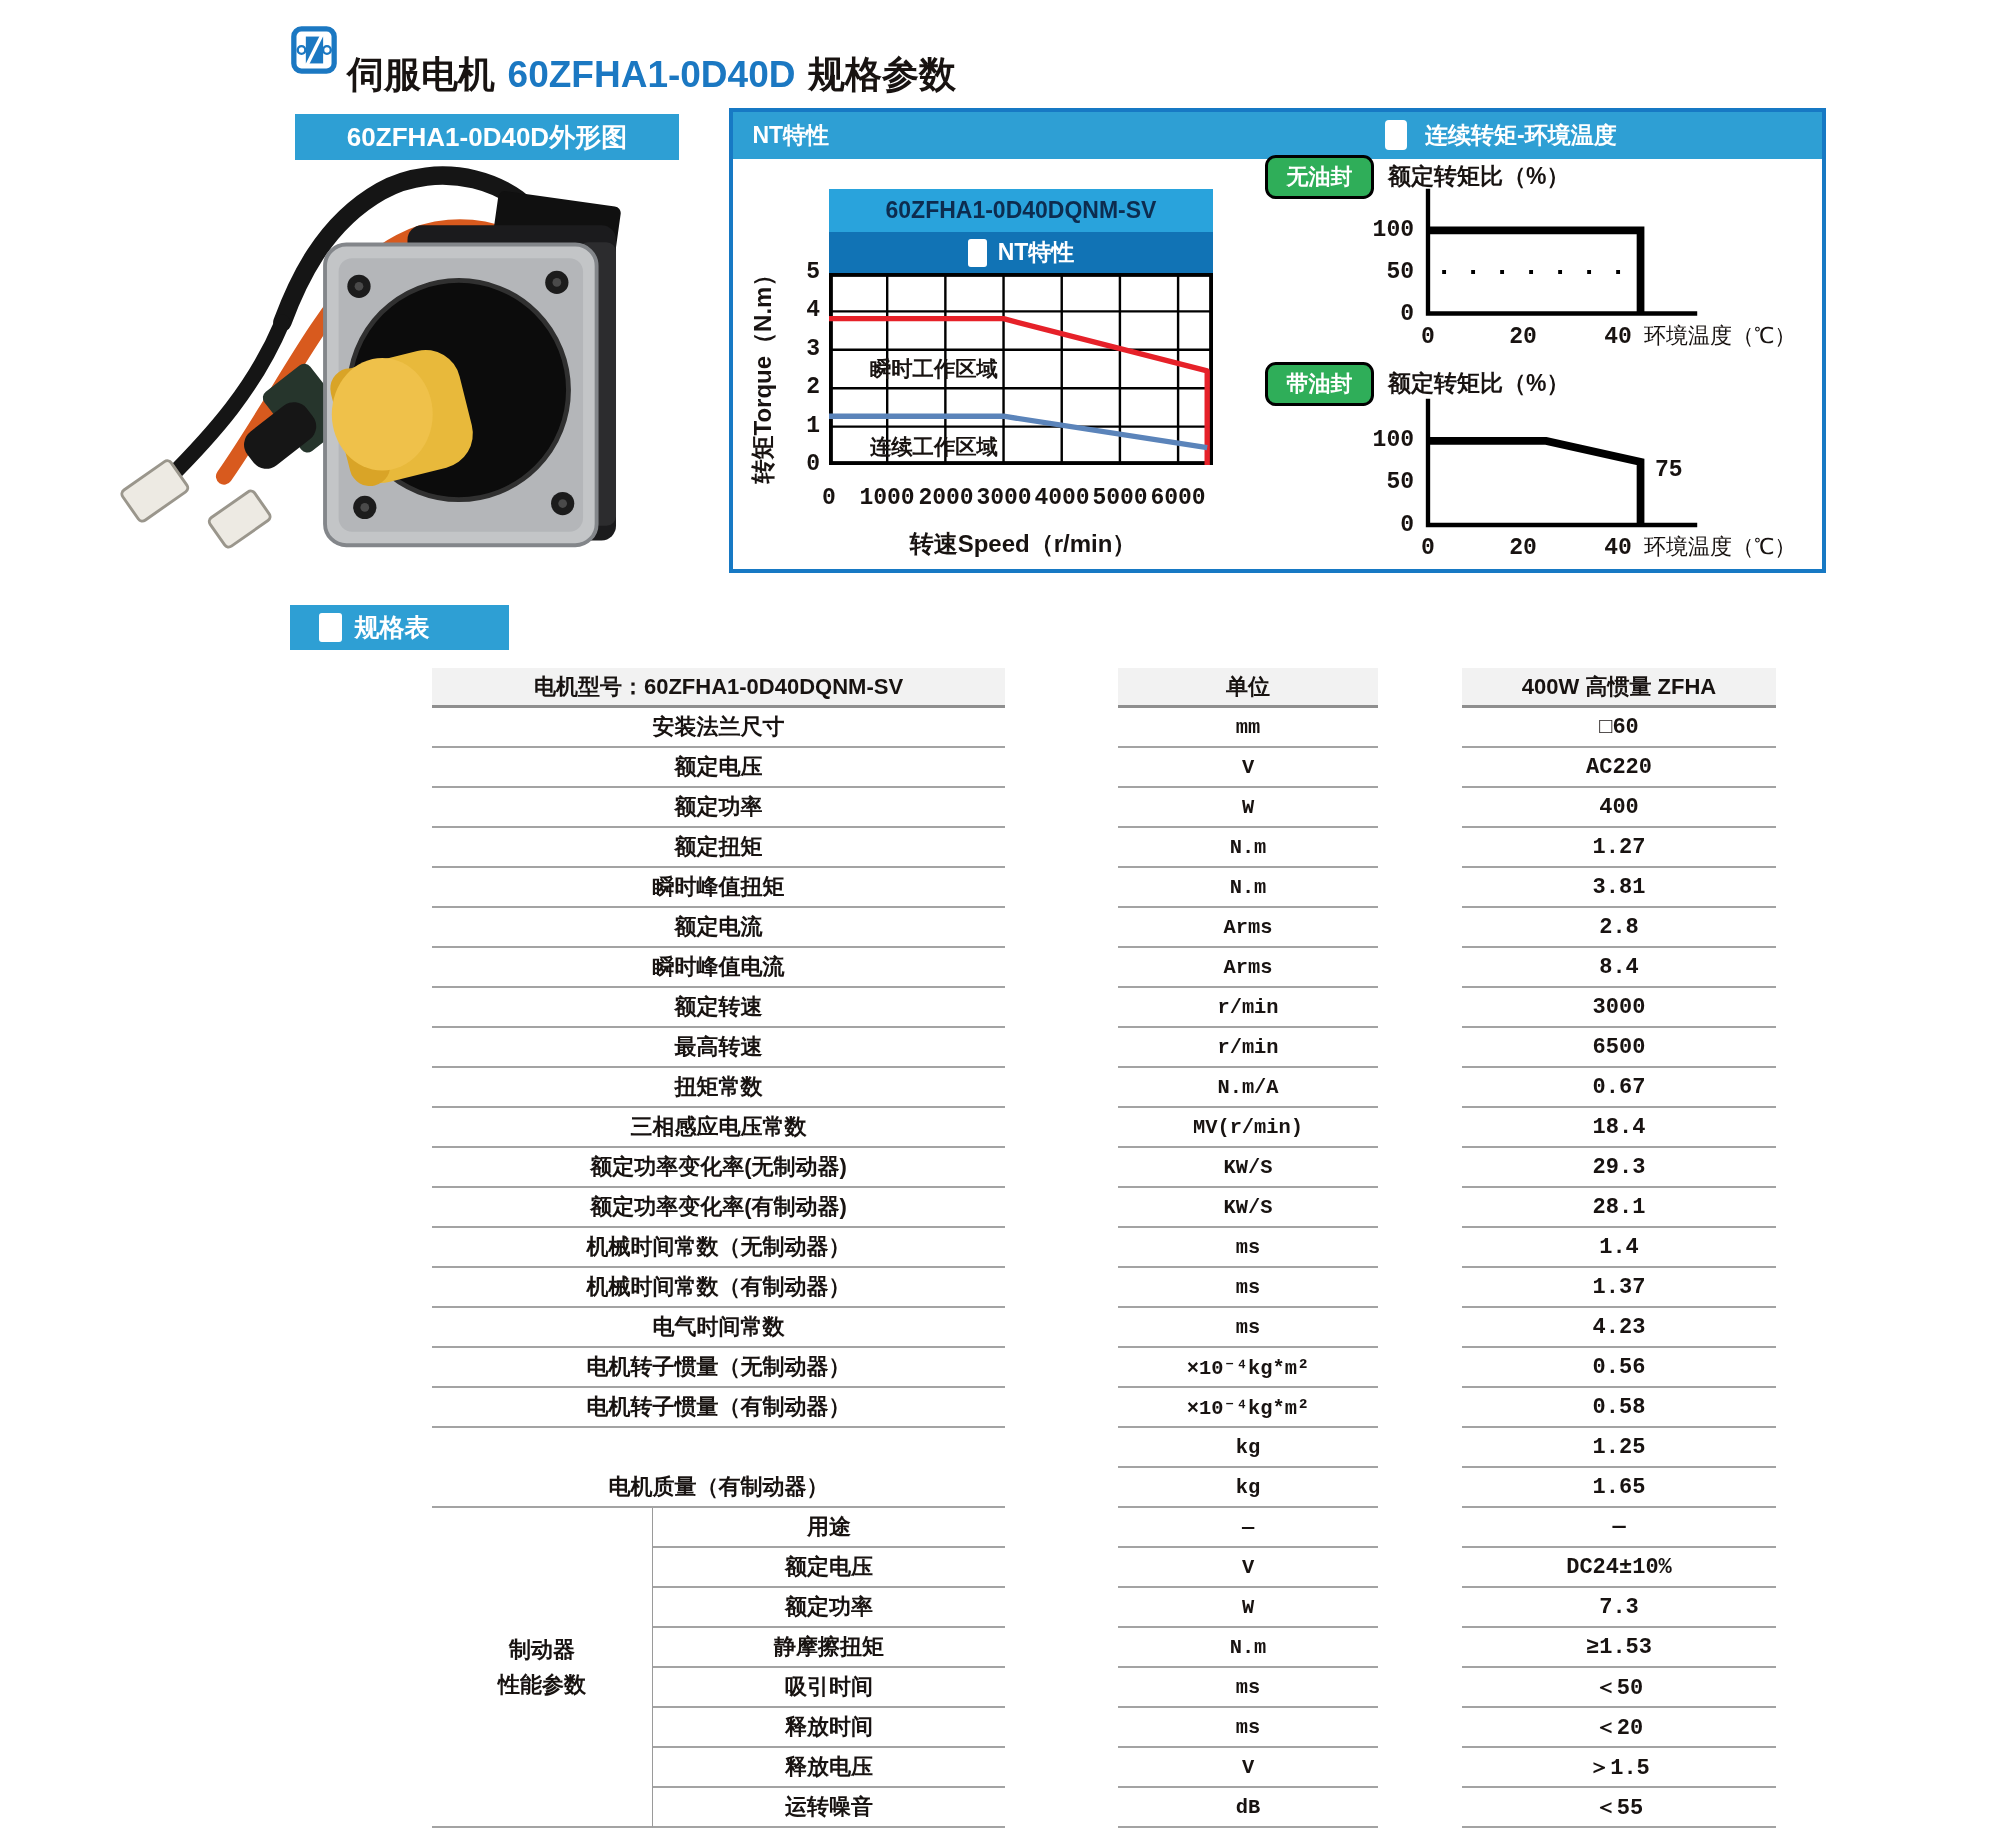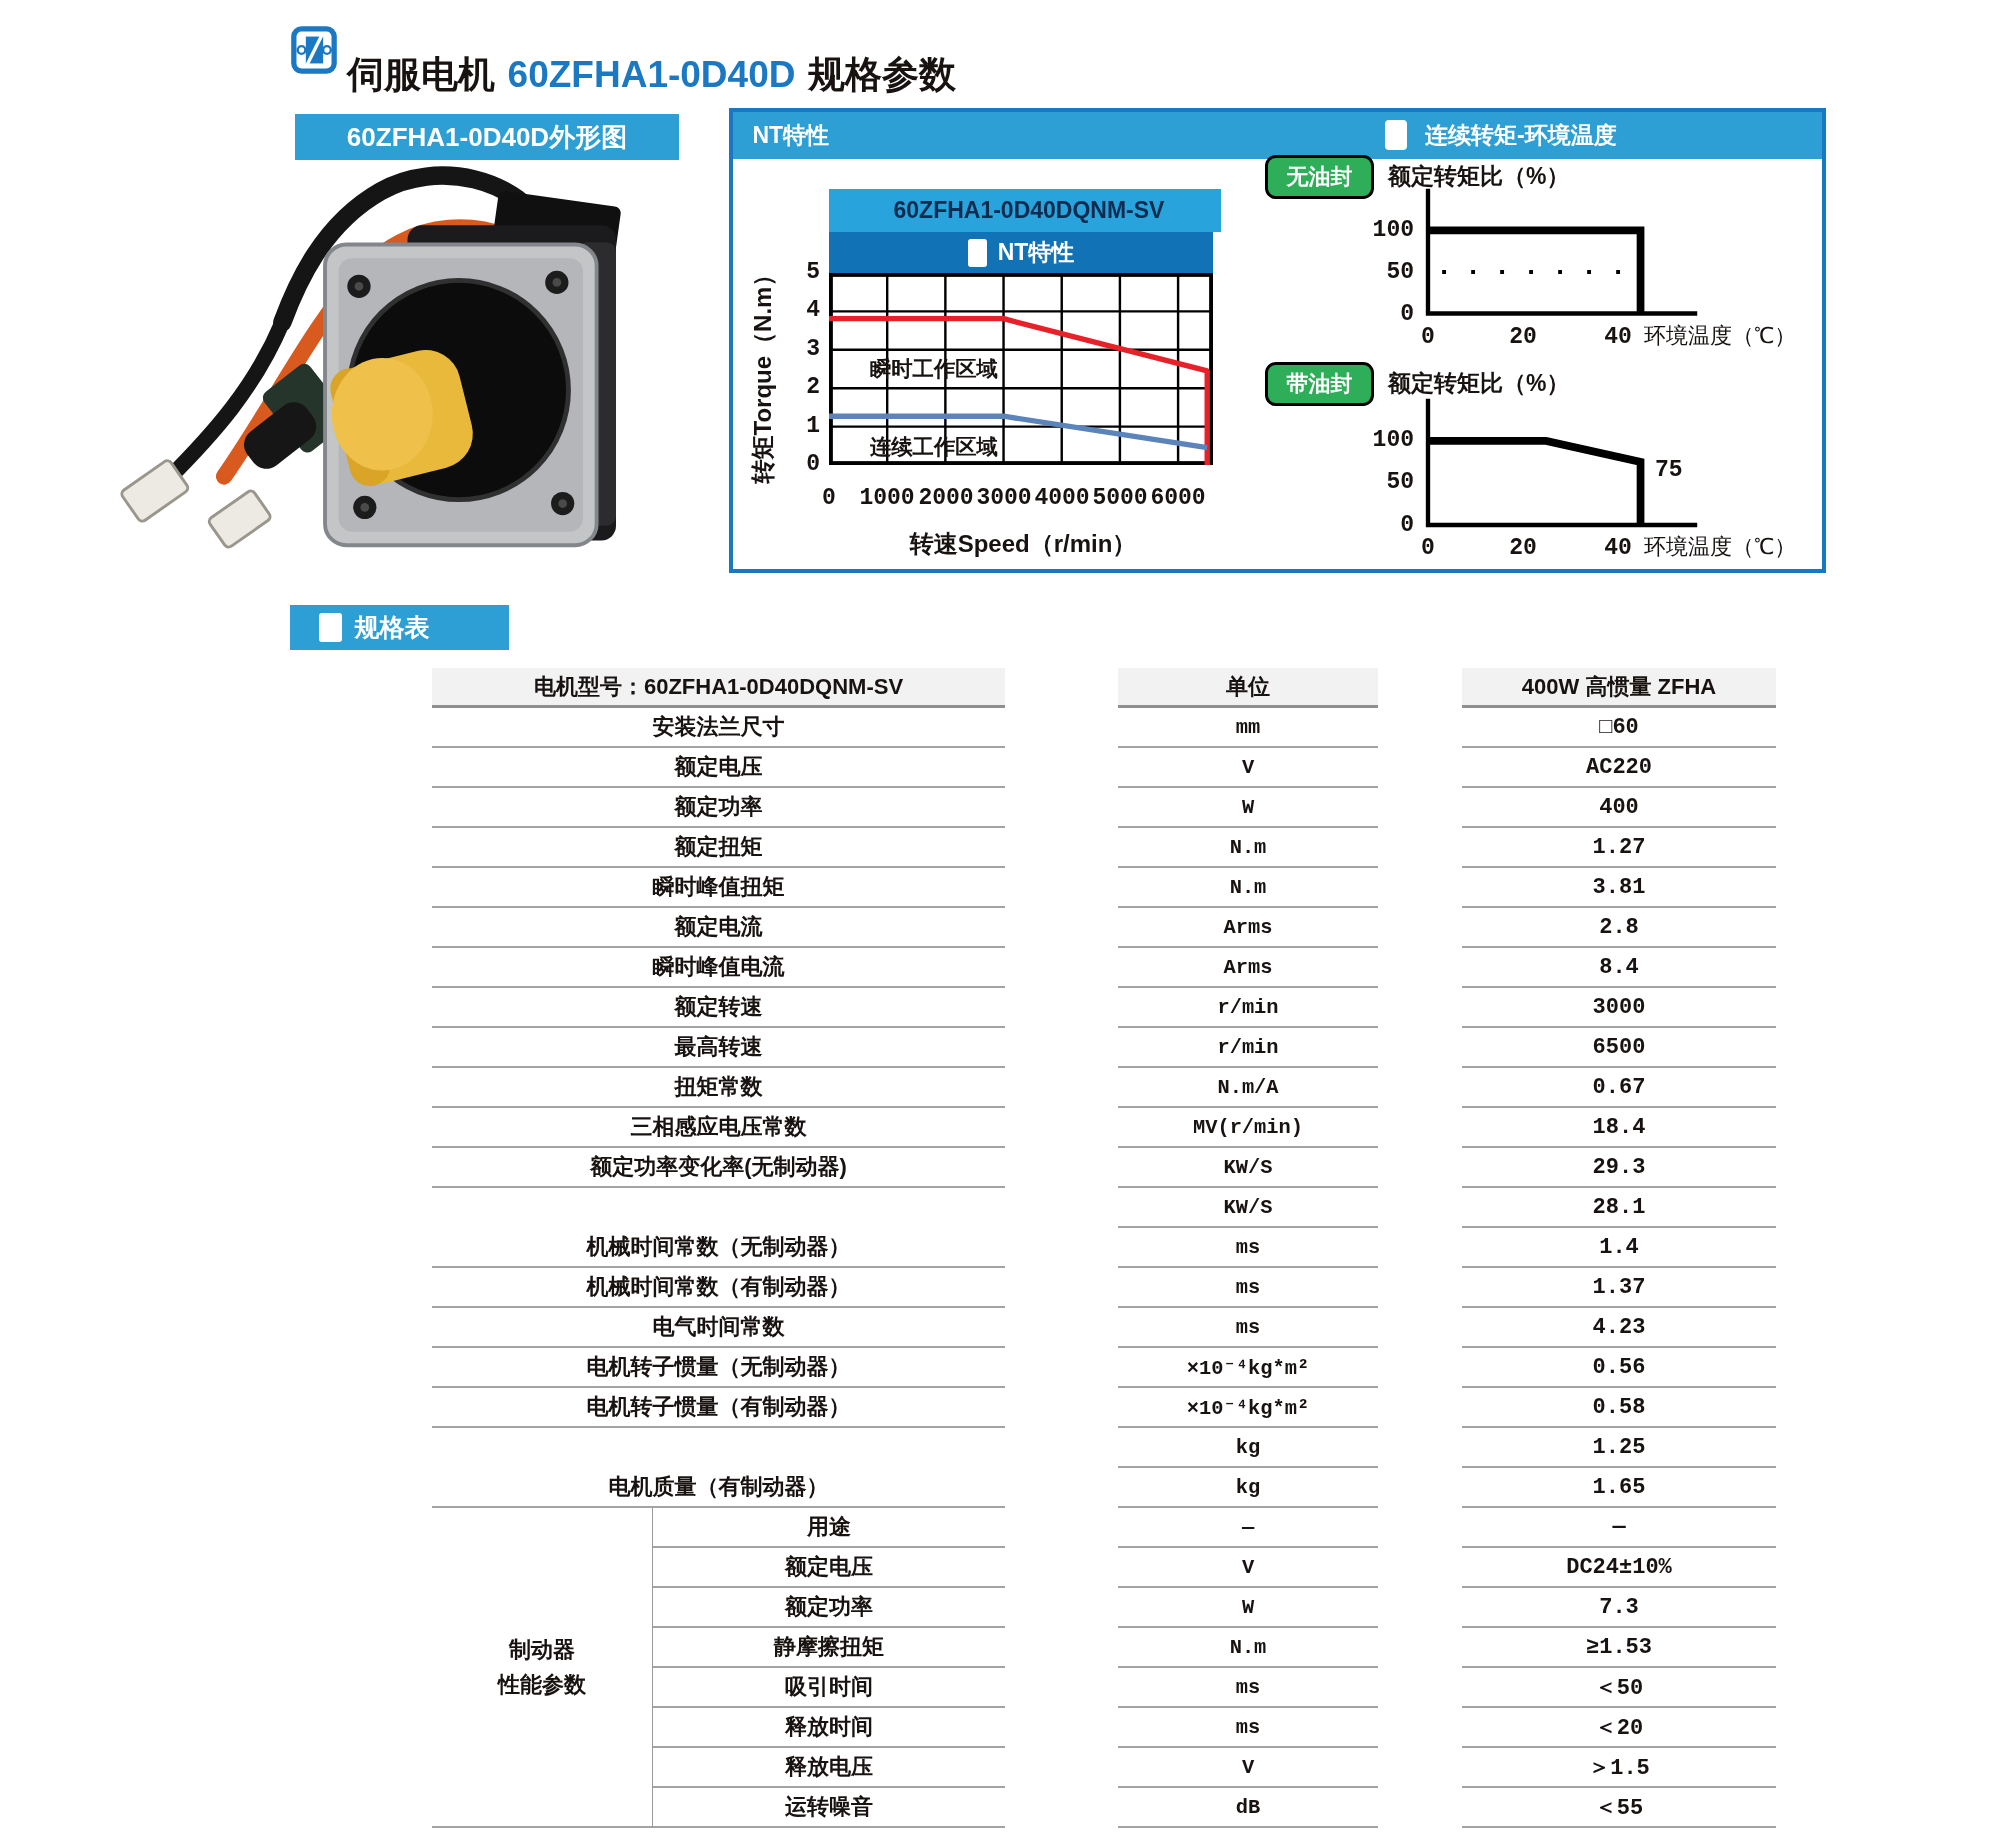--- a/index.html
+++ b/index.html
@@ -21,21 +21,21 @@
   
   .chart-panel{
     left:729px;top:108px;width:1097px;height:465px;box-sizing:border-box;
     border:4.8px solid #1779C4;background:#fff;
   }
   .panel-header{position:absolute;left:0;top:0;width:100%;height:47px;background:#2E9FD4;}
   .panel-header .ph-left{position:absolute;left:19.4px;top:0;height:47px;line-height:47px;color:#fff;font-size:23px;font-weight:700;}
   .panel-header .ph-bullet{position:absolute;left:652px;top:8.2px;width:22px;height:30px;background:#fff;border-radius:3.9px;}
   .panel-header .ph-right{position:absolute;left:692px;top:0;height:47px;line-height:47px;color:#fff;font-size:23px;font-weight:700;}
   .nt-titlebar1{left:829px;top:189px;width:384px;height:43px;background:#29A3DC;color:#0D2C4F;
-    font-size:23px;font-weight:700;text-align:center;line-height:43px;padding-left:8px;}
+    font-size:23px;font-weight:700;text-align:center;line-height:43px;}
   .nt-titlebar2{left:829px;top:232px;width:384px;height:41px;background:#1173B5;color:#fff;
     display:flex;align-items:center;justify-content:center;font-size:23px;font-weight:700;}
   .nt-titlebar2 .bullet{width:19.4px;height:28px;background:#fff;border-radius:2.9px;margin-right:10.7px;}
   #nt-svg{left:829px;top:273px;}
   .tick{position:absolute;font-family:"Liberation Mono","DejaVu Sans Mono",monospace;font-weight:700;font-size:23px;line-height:27px;}
   .tick.yt{text-align:right;}
   .tick.xt{text-align:center;}
   .nt-ylabel{left:627px;top:357px;width:272px;text-align:center;font-size:24px;font-weight:700;
     transform:rotate(-90deg);white-space:nowrap;}
   .nt-xlabel{left:858px;top:528px;width:330px;text-align:center;font-size:24px;font-weight:700;white-space:nowrap;}
@@ -200,20 +200,21 @@
     <div class="cell c-val" style="grid-area: 10 / 6;">6500</div>
     <div class="cell c-name" style="grid-area: 11 / 1 / auto / 3;">扭矩常数</div>
     <div class="cell c-unit" style="grid-area: 11 / 4;">N.m/A</div>
     <div class="cell c-val" style="grid-area: 11 / 6;">0.67</div>
     <div class="cell c-name" style="grid-area: 12 / 1 / auto / 3;">三相感应电压常数</div>
     <div class="cell c-unit" style="grid-area: 12 / 4;">MV(r/min)</div>
     <div class="cell c-val" style="grid-area: 12 / 6;">18.4</div>
     <div class="cell c-name" style="grid-area: 13 / 1 / auto / 3;">额定功率变化率(无制动器)</div>
     <div class="cell c-unit" style="grid-area: 13 / 4;">KW/S</div>
     <div class="cell c-val" style="grid-area: 13 / 6;">29.3</div>
+    <div class="cell c-name" style="grid-area: 14 / 1 / auto / 3;">额定功率变化率(有制动器)</div>
     <div class="cell c-unit" style="grid-area: 14 / 4;">KW/S</div>
     <div class="cell c-val" style="grid-area: 14 / 6;">28.1</div>
     <div class="cell c-name" style="grid-area: 15 / 1 / auto / 3;">机械时间常数（无制动器）</div>
     <div class="cell c-unit" style="grid-area: 15 / 4;">ms</div>
     <div class="cell c-val" style="grid-area: 15 / 6;">1.4</div>
     <div class="cell c-name" style="grid-area: 16 / 1 / auto / 3;">机械时间常数（有制动器）</div>
     <div class="cell c-unit" style="grid-area: 16 / 4;">ms</div>
     <div class="cell c-val" style="grid-area: 16 / 6;">1.37</div>
     <div class="cell c-name" style="grid-area: 17 / 1 / auto / 3;">电气时间常数</div>
     <div class="cell c-unit" style="grid-area: 17 / 4;">ms</div>

